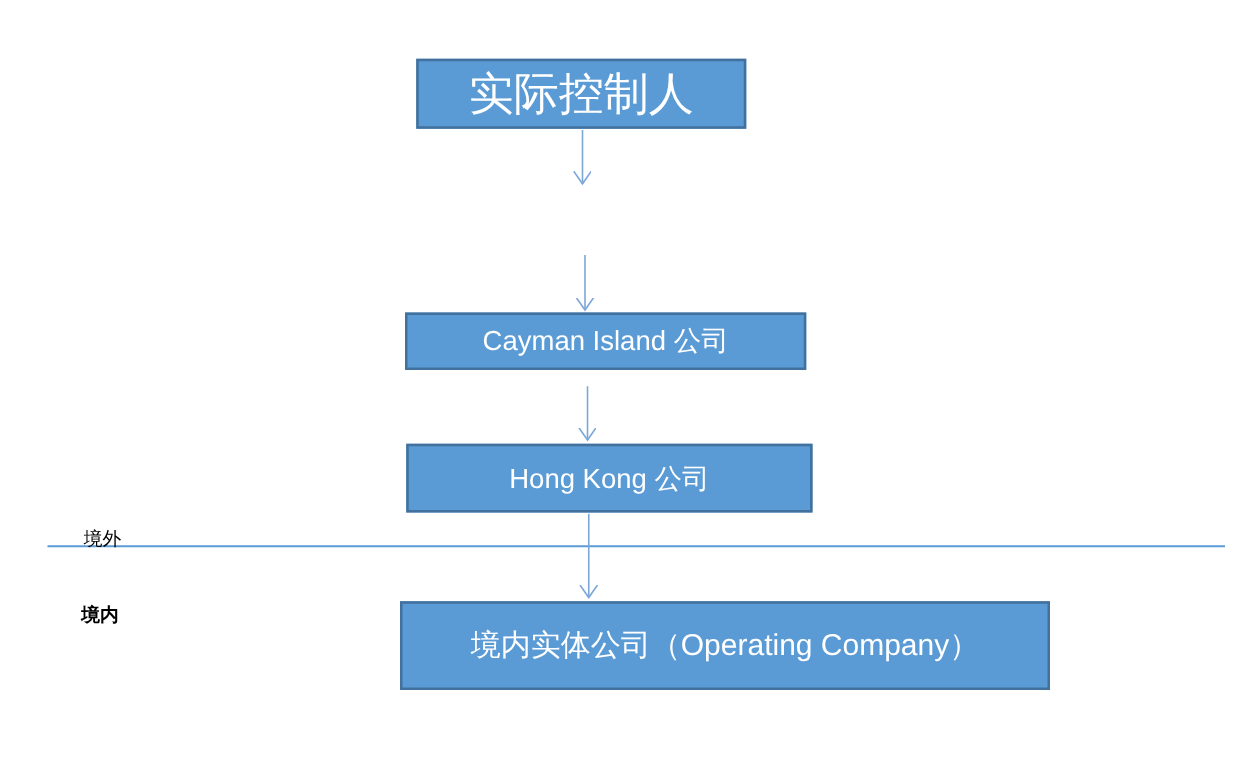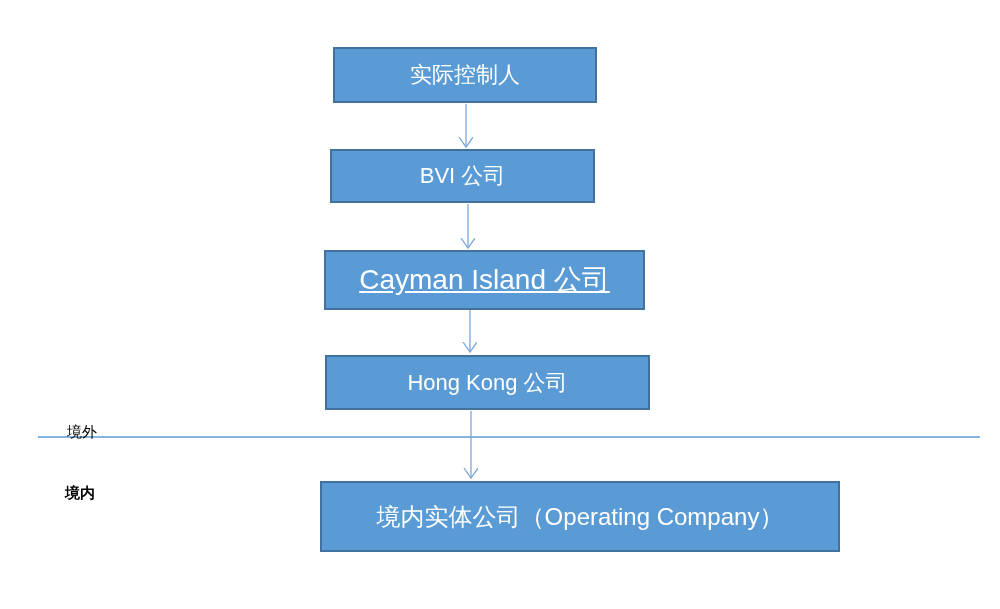--- a/index.html
+++ b/index.html
@@ -28,23 +28,23 @@
     background: var(--node-fill);
     border: 2px solid var(--node-border);
     color: var(--node-text);
     display: flex;
     align-items: center;
     justify-content: center;
     text-align: center;
     white-space: nowrap;
     line-height: 1;
   }
-  .node-1 { left: 333px; top: 47px;  width: 264px; height: 56px; font-size: 22px; }
+  .node-1 { left: 333px; top: 47px;  width: 264px; height: 56px; font-size: 36px; }
   .node-2 { left: 330px; top: 149px; width: 265px; height: 54px; font-size: 22px; }
-  .node-3 { left: 324px; top: 250px; width: 321px; height: 60px; font-size: 28px; text-decoration: underline; }
+  .node-3 { left: 324px; top: 250px; width: 321px; height: 46px; font-size: 22px; }
   .node-4 { left: 325px; top: 355px; width: 325px; height: 55px; font-size: 22px; }
   .node-5 { left: 320px; top: 481px; width: 520px; height: 71px; font-size: 24px; }
   .region-label {
     position: absolute;
     color: var(--label-text);
     font-size: 15px;
     line-height: 20px;
     white-space: nowrap;
   }
   .label-offshore { left: 67px; top: 378px; margin-top: 44px; }
@@ -72,21 +72,20 @@
     </defs>
     <line class="divider" x1="38" y1="437" x2="980" y2="437"></line>
     <line class="connector" x1="466" y1="104" x2="466" y2="147" marker-end="url(#openArrow)"></line>
     <line class="connector" x1="468" y1="204" x2="468" y2="248" marker-end="url(#openArrow)"></line>
     <line class="connector" x1="470" y1="309" x2="470" y2="352" marker-end="url(#openArrow)"></line>
     <line class="connector" x1="471" y1="411" x2="471" y2="478" marker-end="url(#openArrow)"></line>
   </svg>
 
   <div class="node node-1">实际控制人</div>
 
-  <div class="node node-2">BVI 公司</div>
 
   <div class="node node-3">Cayman Island 公司</div>
 
   <div class="node node-5">境内实体公司（Operating Company）</div>
 
   <div class="node node-4">Hong Kong 公司</div>
 
   <div class="region-label label-offshore">境外</div>
 
   <div class="region-label label-onshore">境内</div>

